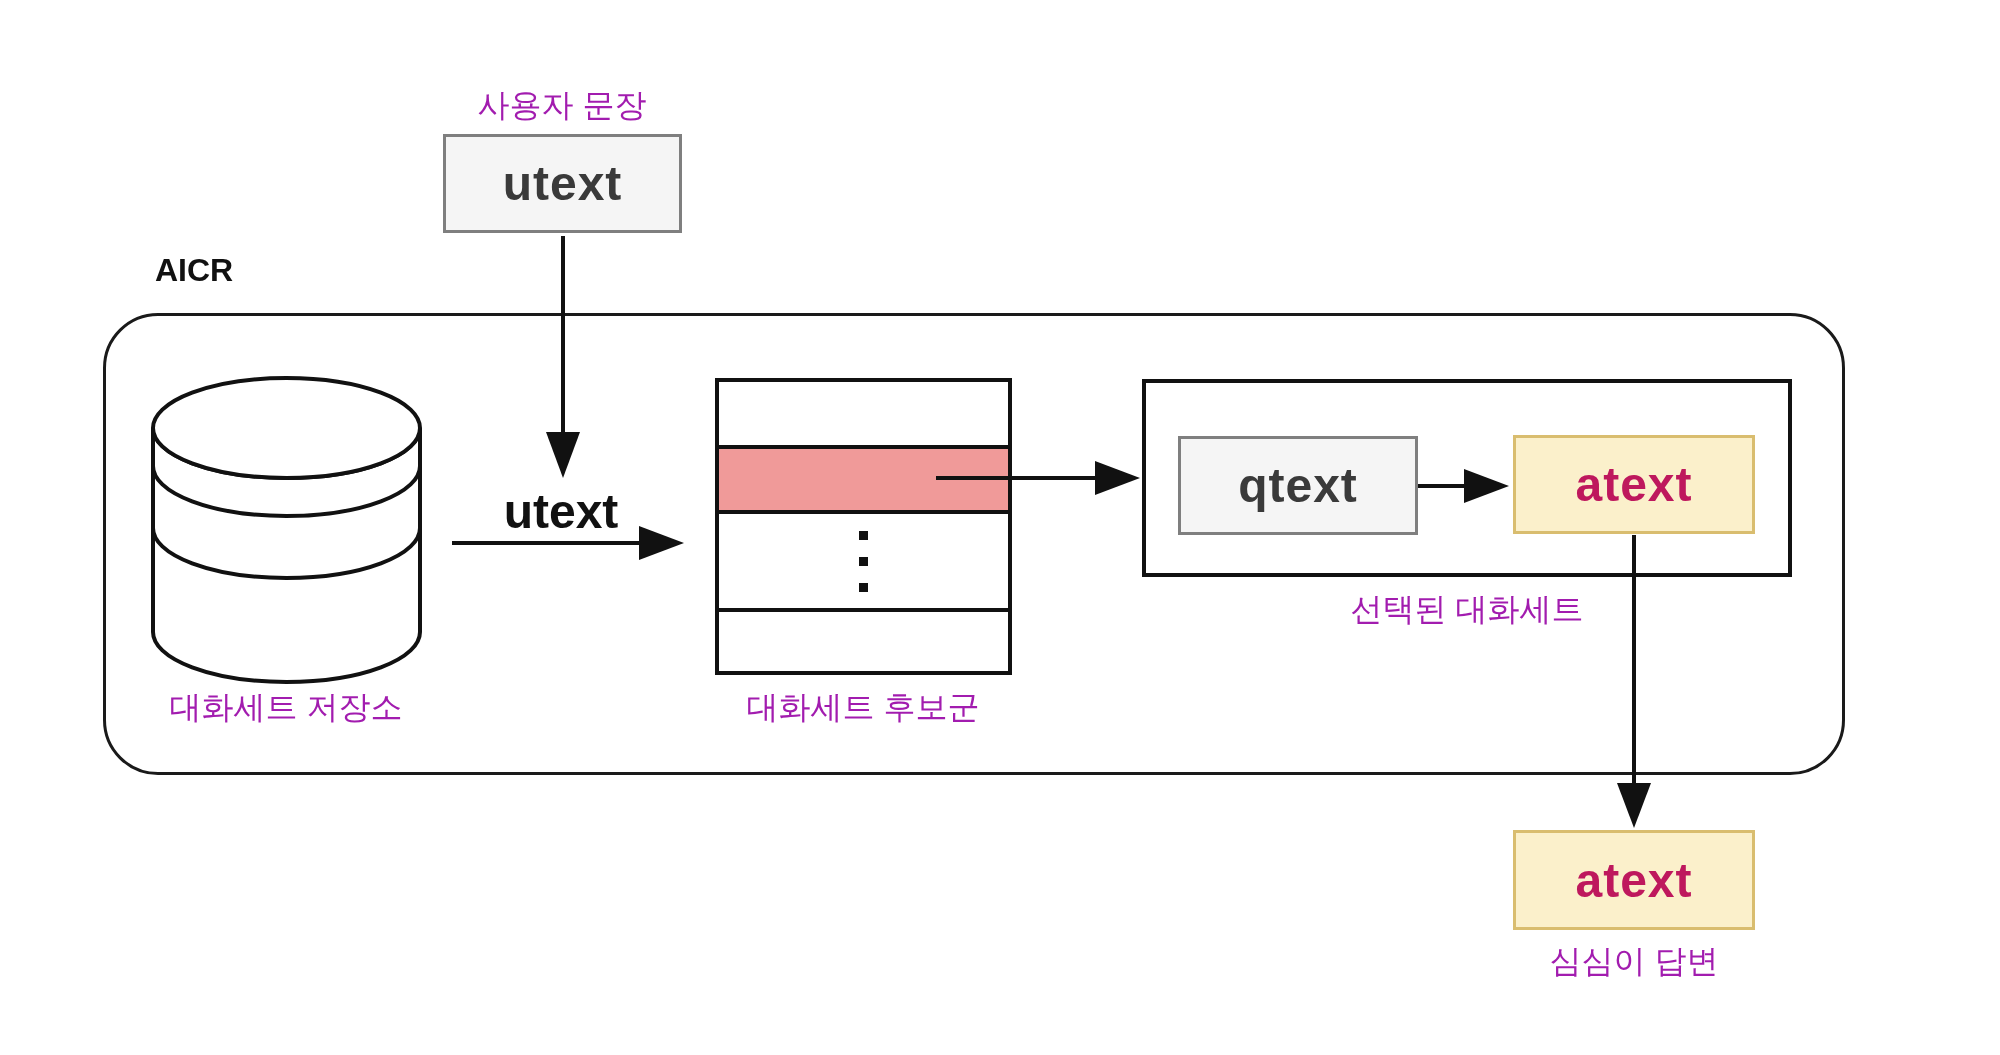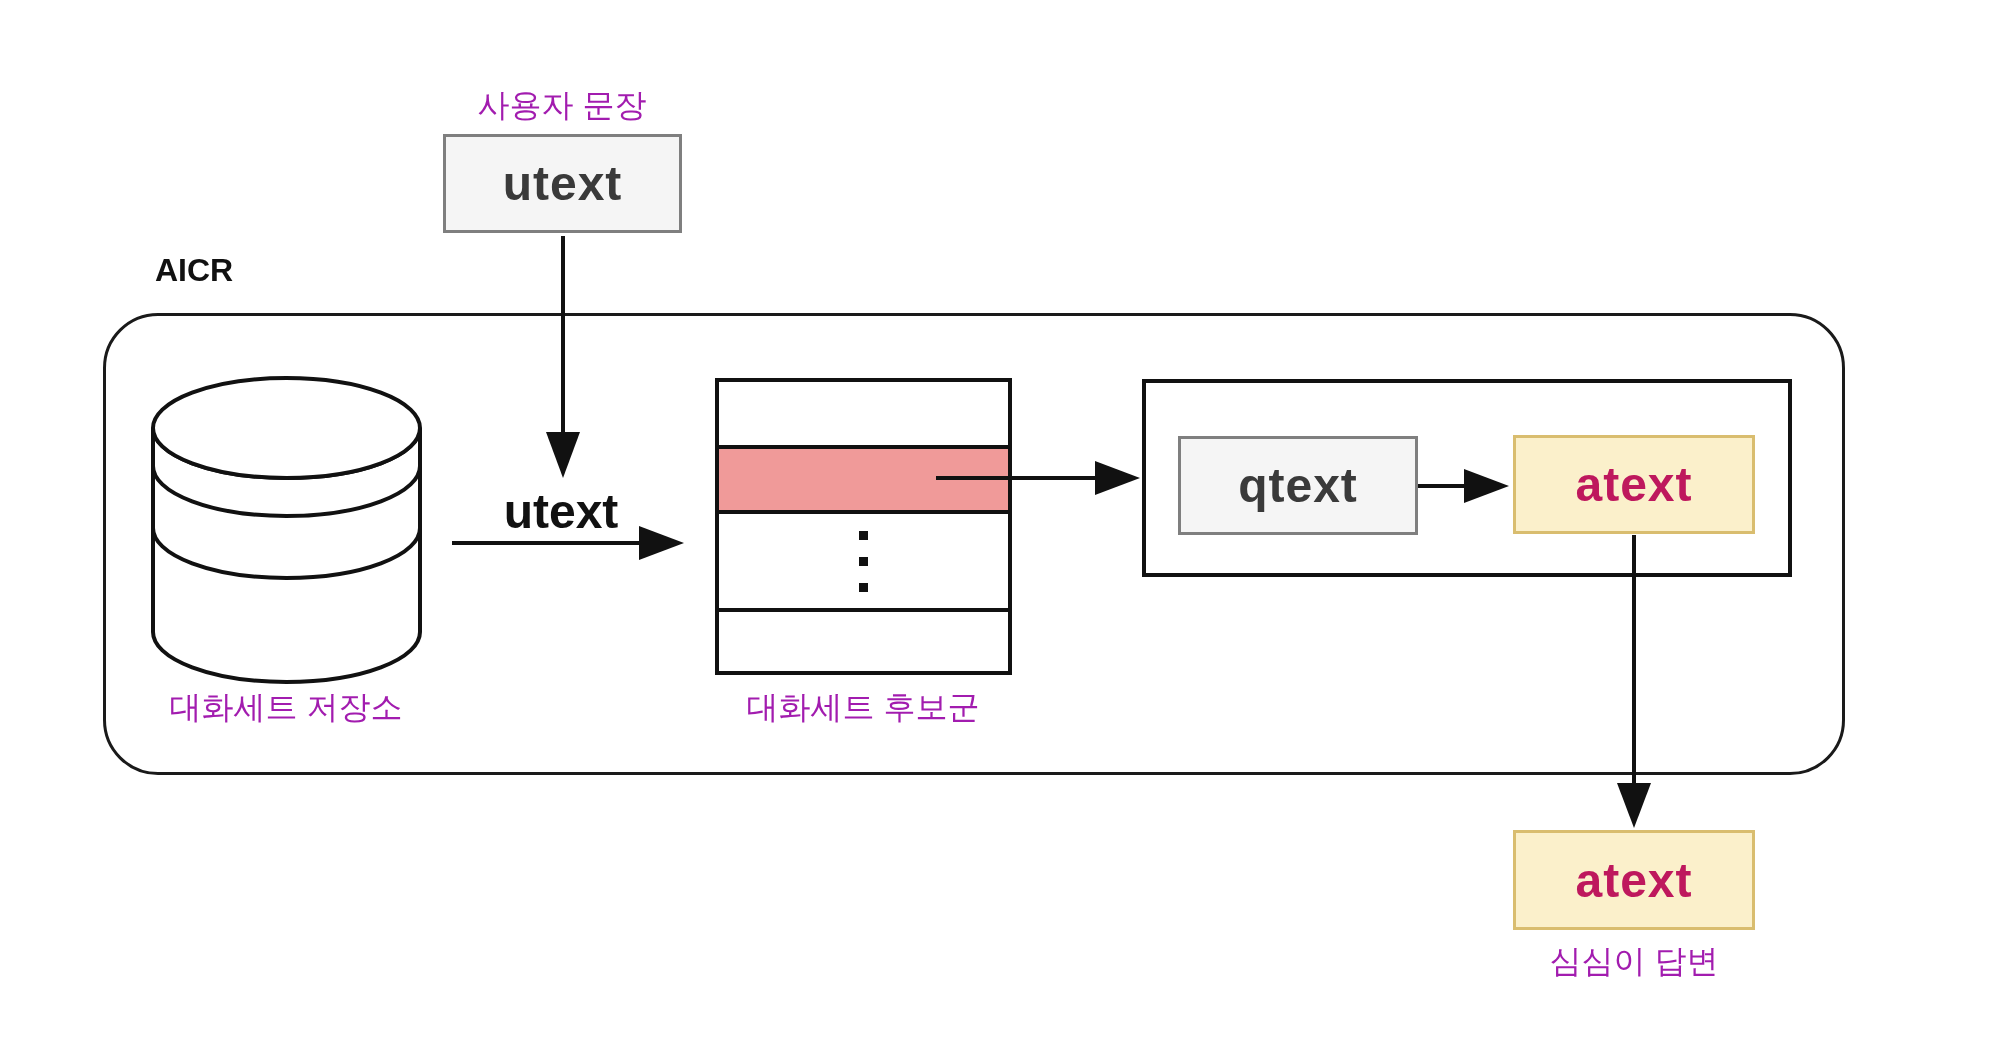--- a/index.html
+++ b/index.html
@@ -62,20 +62,21 @@
       <div class="dot"></div>
     </div>
     <div class="hline"></div>
     <div class="row" style="height:59px;"></div>
   </div>
   <div class="abs caption" style="left:713px;top:686px;width:300px;">대화세트 후보군</div>
 
   <div class="abs frame" style="left:1142px;top:379px;width:650px;height:198px;"></div>
   <div class="abs node gray" style="left:1178px;top:436px;width:240px;height:99px;">qtext</div>
   <div class="abs node cream" style="left:1513px;top:435px;width:242px;height:99px;">atext</div>
+  <div class="abs caption" style="left:1292px;top:588px;width:350px;">선택된 대화세트</div>
 
   <div class="abs node cream" style="left:1513px;top:830px;width:242px;height:100px;">atext</div>
   <div class="abs caption" style="left:1484px;top:940px;width:300px;">심심이 답변</div>
 
   <svg class="overlay" width="2000" height="1055" viewBox="0 0 2000 1055">
 
     <g>
       <path class="stroke fillw" d="M153,428 V632 A133.5,50 0 0,0 420,632 V428 A133.5,50 0 0,1 153,428 Z"></path>
       <ellipse class="stroke fillw" cx="286.5" cy="428" rx="133.5" ry="50"></ellipse>
       <path class="stroke" d="M153,466 A133.5,50 0 0,0 420,466"></path>

